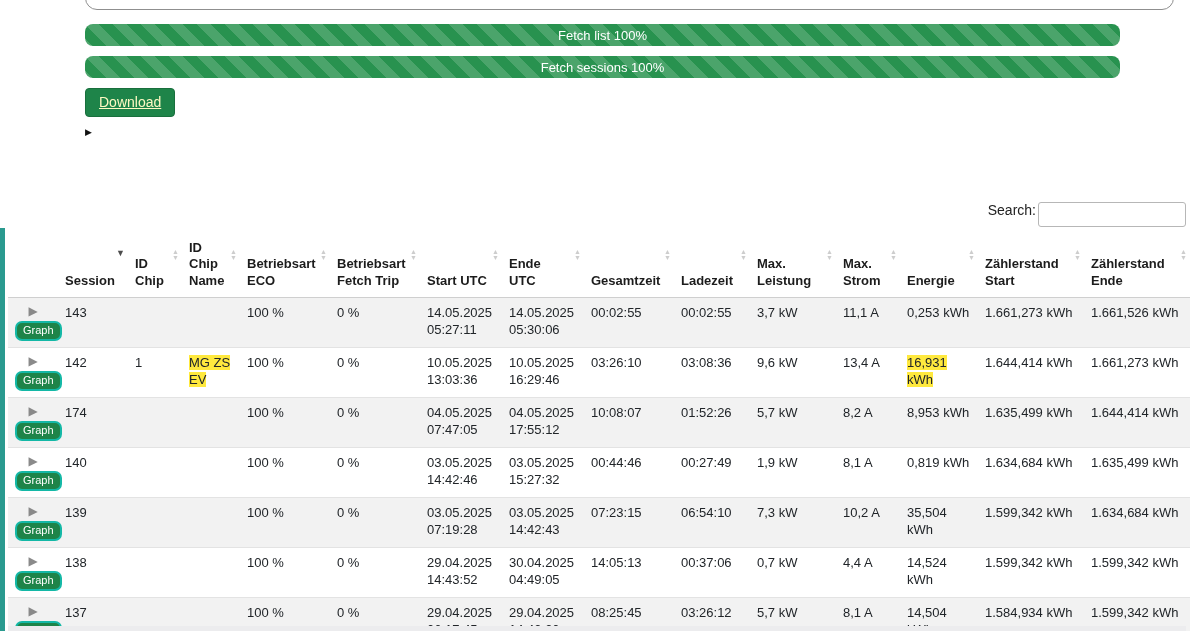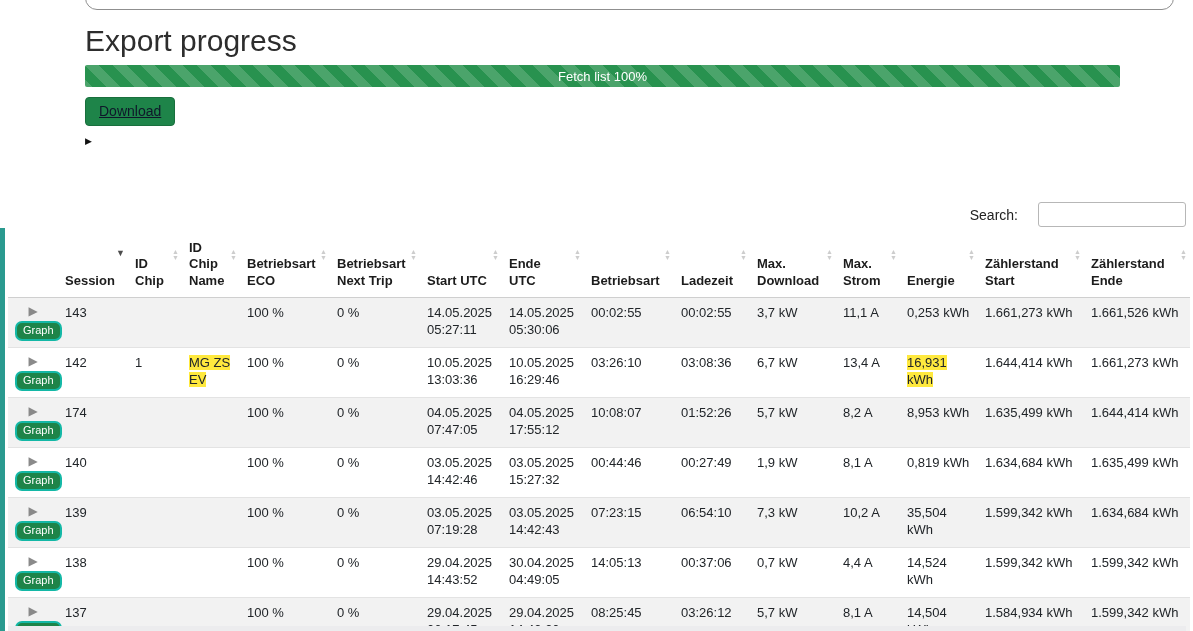--- a/index.html
+++ b/index.html
@@ -19,43 +19,43 @@
   
   .accent-bar {
     position:absolute; left:0; top:228px; bottom:0; width:5px;
     background:var(--accent,#2a9a8f);
   }
 
   .content { position:absolute; left:85px; top:24px; width:1035px; }
   h1 { margin:0 0 7px 0; font-size:30px; font-weight:400; color:#2d2d2d; letter-spacing:0; }
 
   .progress {
-    height:22px; border-radius:2px; margin-bottom:10px;
+    height:22px; border-radius:8px; margin-bottom:10px;
     background-color:var(--green-bar,#28924f);
     background-image:linear-gradient(45deg, rgba(255,255,255,.16) 25%, transparent 25%,
       transparent 50%, rgba(255,255,255,.16) 50%, rgba(255,255,255,.16) 75%, transparent 75%, transparent);
     background-size:28px 28px;
     display:flex; align-items:center; justify-content:center;
     color:#fff; font-size:13px;
   }
 
   .status-text { font-size:14px; margin:5px 0 12px; color:#2b2b2b; }
 
   .download-btn {
     display:inline-block; background:var(--green-btn,#1e8449); border:1px solid #196f3d;
-    color:#0f172a; font-size:14px; padding:5px 13px 6px; border-radius:4px;
+    color:#fef9c3; font-size:14px; padding:5px 13px 6px; border-radius:4px;
     text-decoration:underline; cursor:pointer;
   }
 
   details { margin-top:10px; }
   summary { list-style:none; display:flex; align-items:center; gap:7px; font-size:14px; cursor:pointer; color:#222; }
   summary::-webkit-details-marker { display:none; }
   .tri-marker { font-size:9px; color:#111; }
 
-  .search-row { position:absolute; right:7px; top:202px; display:flex; align-items:center; gap:20px; font-size:14px; color:#222; }
+  .search-row { position:absolute; right:7px; top:202px; display:flex; gap:2px; font-size:14px; color:#222; }
   .search-row input {
     width:148px; height:25px; border:1px solid #b7b7b7; border-radius:3px;
     padding:2px 7px; font-size:13px; font-family:inherit;
   }
 
   .table-wrap { position:absolute; left:8px; top:234px; }
   table { border-collapse:collapse; table-layout:fixed; width:1182px; font-size:13px; }
   th {
     text-align:left; vertical-align:bottom; font-weight:700; color:#1c1c1c;
     padding:6px 14px 8px 7px; position:relative; line-height:1.25;
@@ -80,24 +80,26 @@
   .hl { background:var(--hl,#ffe93e);text-align:right; }
 
   .partial-row { position:absolute; left:8px; right:7px; bottom:0; height:5px; background:#ececee; }
 </style>
 </head>
 <body>
 
 <div class="top-remnant"></div>
 
 <div class="content">
-  <h1>Export progress</h1>
 
   <div class="progress">
     <span>Fetch list 100%</span>
+  </div>
+  <div class="progress">
+    <span>Fetch sessions 100%</span>
   </div>
 
 
   <a class="download-btn">Download</a>
 
   <details>
     <summary>
       <span class="tri-marker">▶</span>
     </summary>
   </details>
@@ -136,41 +138,41 @@
               <i>▼</i>
             </span></th>
           <th><span>ID Chip Name</span><span class="sort both">
               <i>▲</i>
               <i>▼</i>
             </span></th>
           <th><span>Betriebsart ECO</span><span class="sort both">
               <i>▲</i>
               <i>▼</i>
             </span></th>
-          <th><span>Betriebsart Next Trip</span><span class="sort both">
+          <th><span>Betriebsart Fetch Trip</span><span class="sort both">
               <i>▲</i>
               <i>▼</i>
             </span></th>
           <th><span>Start UTC</span><span class="sort both">
               <i>▲</i>
               <i>▼</i>
             </span></th>
           <th><span>Ende UTC</span><span class="sort both">
               <i>▲</i>
               <i>▼</i>
             </span></th>
-          <th><span>Betriebsart</span><span class="sort both">
+          <th><span>Gesamtzeit</span><span class="sort both">
               <i>▲</i>
               <i>▼</i>
             </span></th>
           <th><span>Ladezeit</span><span class="sort both">
               <i>▲</i>
               <i>▼</i>
             </span></th>
-          <th><span>Max. Download</span><span class="sort both">
+          <th><span>Max. Leistung</span><span class="sort both">
               <i>▲</i>
               <i>▼</i>
             </span></th>
           <th><span>Max. Strom</span><span class="sort both">
               <i>▲</i>
               <i>▼</i>
             </span></th>
           <th><span>Energie</span><span class="sort both">
               <i>▲</i>
               <i>▼</i>
@@ -207,21 +209,21 @@
           <td class="ctrl-cell"><div class="expander">▶</div><div class="graph-badge">Graph</div></td>
           <td><span>142</span></td>
           <td><span>1</span></td>
           <td><span class="hl">MG ZS EV</span></td>
           <td><span>100 %</span></td>
           <td><span>0 %</span></td>
           <td><span>10.05.2025 13:03:36</span></td>
           <td><span>10.05.2025 16:29:46</span></td>
           <td><span>03:26:10</span></td>
           <td><span>03:08:36</span></td>
-          <td><span>6,7 kW</span></td>
+          <td><span>9,6 kW</span></td>
           <td><span>13,4 A</span></td>
           <td><span class="hl">16,931 kWh</span></td>
           <td><span>1.644,414 kWh</span></td>
           <td><span>1.661,273 kWh</span></td>
         </tr>
         <tr>
           <td class="ctrl-cell"><div class="expander">▶</div><div class="graph-badge">Graph</div></td>
           <td><span>174</span></td>
           <td><span></span></td>
           <td><span></span></td>

